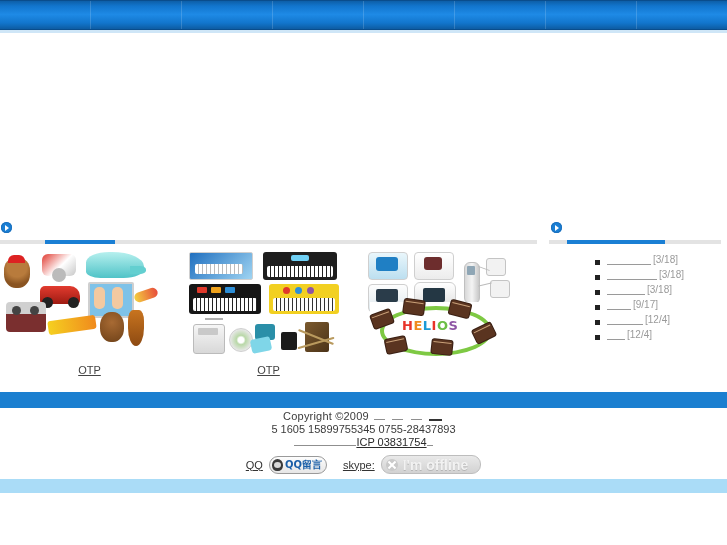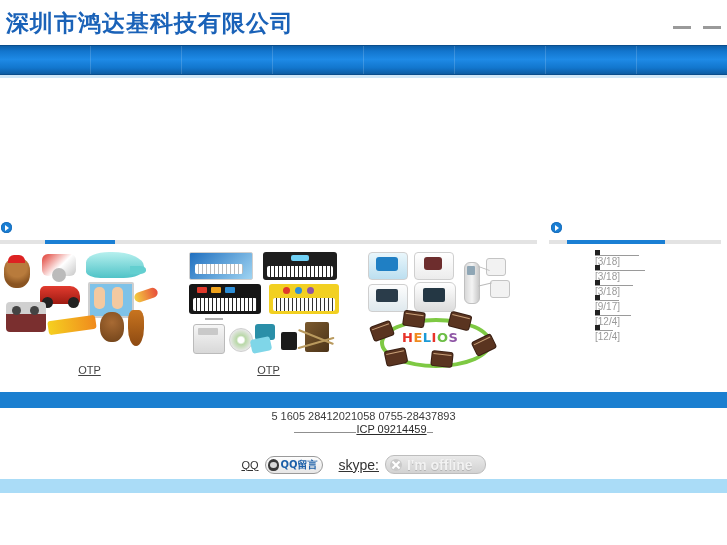--- a/index.html
+++ b/index.html
@@ -74,21 +74,21 @@
   .toys{left:8px;top:0;width:160px;height:105px;background:#fff;}
   .toy{position:absolute;border-radius:2px;}
 
   
   .kbd{position:absolute;border-radius:2px;}
 
   
   .med{position:absolute;border-radius:4px;}
 
   
-  .helios-box{position:absolute;left:12px;top:52px;width:126px;height:52px;background:#fff;margin-top:12px;}
+  .helios-box{position:absolute;left:12px;top:52px;width:126px;height:52px;background:#fff;}
   .helios-ring{
     position:absolute;left:10px;top:4px;width:104px;height:42px;
     border:4px solid #7ec943;border-radius:50%;
   }
   .helios-word{
     position:absolute;left:32px;top:16px;font-size:13px;font-weight:bold;
     letter-spacing:.5px;font-family:"DejaVu Sans",sans-serif;
   }
   .helios-word span:nth-child(1){color:#e8332a;}
   .helios-word span:nth-child(2){color:#f08a1d;}
@@ -99,21 +99,21 @@
   .chip{position:absolute;width:20px;height:14px;background:#5a3420;border-radius:2px;
         box-shadow:0 0 0 1px #3a2014;}
   .chip i{position:absolute;left:1px;right:1px;top:2px;height:1px;background:#caa27a;}
 
   
   .news-panel{position:absolute;left:549px;top:218px;width:178px;}
   .news-panel .panel-rule{left:0;top:22px;width:172px;}
   .news-panel .panel-rule .fill{margin-left:18px;width:98px;}
   .news-panel .arrow-icon{left:2px;}
   .news-list{position:absolute;left:0;top:32px;width:178px;list-style:none;margin:0;padding:0;}
-  .news-item{display:flex;align-items:flex-start;height:15px;padding-left:46px;flex-direction:column;}
+  .news-item{display:flex;align-items:flex-end;height:15px;padding-left:46px;}
   .news-bullet{width:5px;height:5px;background:#222;margin-right:7px;flex:0 0 auto;}
   .news-link{
     display:inline-block;height:6px;background:transparent;
     border-bottom:1px solid #9a9a9a;font-size:0;color:transparent;margin-right:2px;
   }
   .news-date{font-size:10px;color:#9a9a9a;font-family:"Liberation Sans",sans-serif;}
 
   
   .foot-bar{position:absolute;left:0;top:392px;width:727px;height:16px;background:#1b7fd0;}
   .footer{position:absolute;left:0;top:410px;width:727px;text-align:center;}
@@ -145,21 +145,21 @@
     background:#3a3a3a;position:relative;flex:0 0 auto;
   }
   .qq-penguin:before{
     content:"";position:absolute;left:2px;top:3px;width:7px;height:6px;
     background:#d9d9d9;border-radius:50%;
   }
   .qq-badge-text{
     font-size:10px;color:#1b5fa8;font-weight:bold;white-space:nowrap;
     font-family:"DejaVu Sans",sans-serif;
   }
-  .skype-text{font-size:14px;color:#333;text-decoration:underline;margin-left:10px;}
+  .skype-text{font-size:11px;color:#333;text-decoration:underline;margin-left:10px;}
   .skype-btn{
     display:flex;align-items:center;gap:5px;height:17px;padding:0 12px 0 4px;
     background:linear-gradient(to bottom,#e9e9e9,#d2d2d2);
     border:1px solid #bdbdbd;border-radius:9px;
   }
   .skype-icon{
     width:12px;height:12px;border-radius:50%;
     background:#c9c9c9;position:relative;flex:0 0 auto;
   }
   .skype-icon:before,.skype-icon:after{
@@ -169,27 +169,20 @@
   .skype-icon:after{transform:rotate(-45deg);}
   .skype-label{font-size:14px;color:#f2f2f2;font-weight:bold;text-shadow:0 1px 0 #b5b5b5;}
 
   .bottom-strip{position:absolute;left:0;top:479px;width:727px;height:14px;background:#aadcf7;}
 </style>
 </head>
 <body>
 
 <div class="page">
 
-  <div class="header">
-    <div class="company-title">深圳市鸿达基科技有限公司</div>
-    <div class="lang-links">
-      <a class="lang-link"></a>
-      <a class="lang-link"></a>
-    </div>
-  </div>
 
   <div class="navbar">
     <div class="nav-item"></div>
     <div class="nav-item"></div>
     <div class="nav-item"></div>
     <div class="nav-item"></div>
     <div class="nav-item"></div>
     <div class="nav-item"></div>
     <div class="nav-item"></div>
     <div class="nav-item"></div>
@@ -377,23 +370,30 @@
         <span class="news-bullet"></span>
         <a class="news-link" style="width:18px"></a>
         <span class="news-date">[12/4]</span>
       </li>
     </ul>
   </div>
 
   <div class="foot-bar"></div>
 
   <div class="footer">
-    <div class="foot-line">5 1605   28412021058    0755-28437893</div>
+    <div class="foot-line copy">
+      <span>Copyright ©2009</span>
+      <span class="ghost" style="width:11px"></span>
+      <span class="ghost" style="width:11px"></span>
+      <span class="ghost" style="width:11px"></span>
+      <span class="ghost" style="width:13px;border-bottom-width:2px;border-bottom-color:#333"></span>
+    </div>
+    <div class="foot-line">5 1605   15899755345    0755-28437893</div>
     <div class="foot-line">
-      <span class="icp-pad"></span><a class="icp">ICP 09214459</a><span class="icp-pad" style="width:6px"></span>
+      <span class="icp-pad"></span><a class="icp">ICP 03831754</a><span class="icp-pad" style="width:6px"></span>
     </div>
   </div>
 
   <div class="im-row">
     <span class="qq-text">QQ</span>
     <span class="qq-badge">
       <span class="qq-penguin"></span>
       <span class="qq-badge-text">QQ留言</span>
     </span>
     <span class="skype-text">skype:</span>

